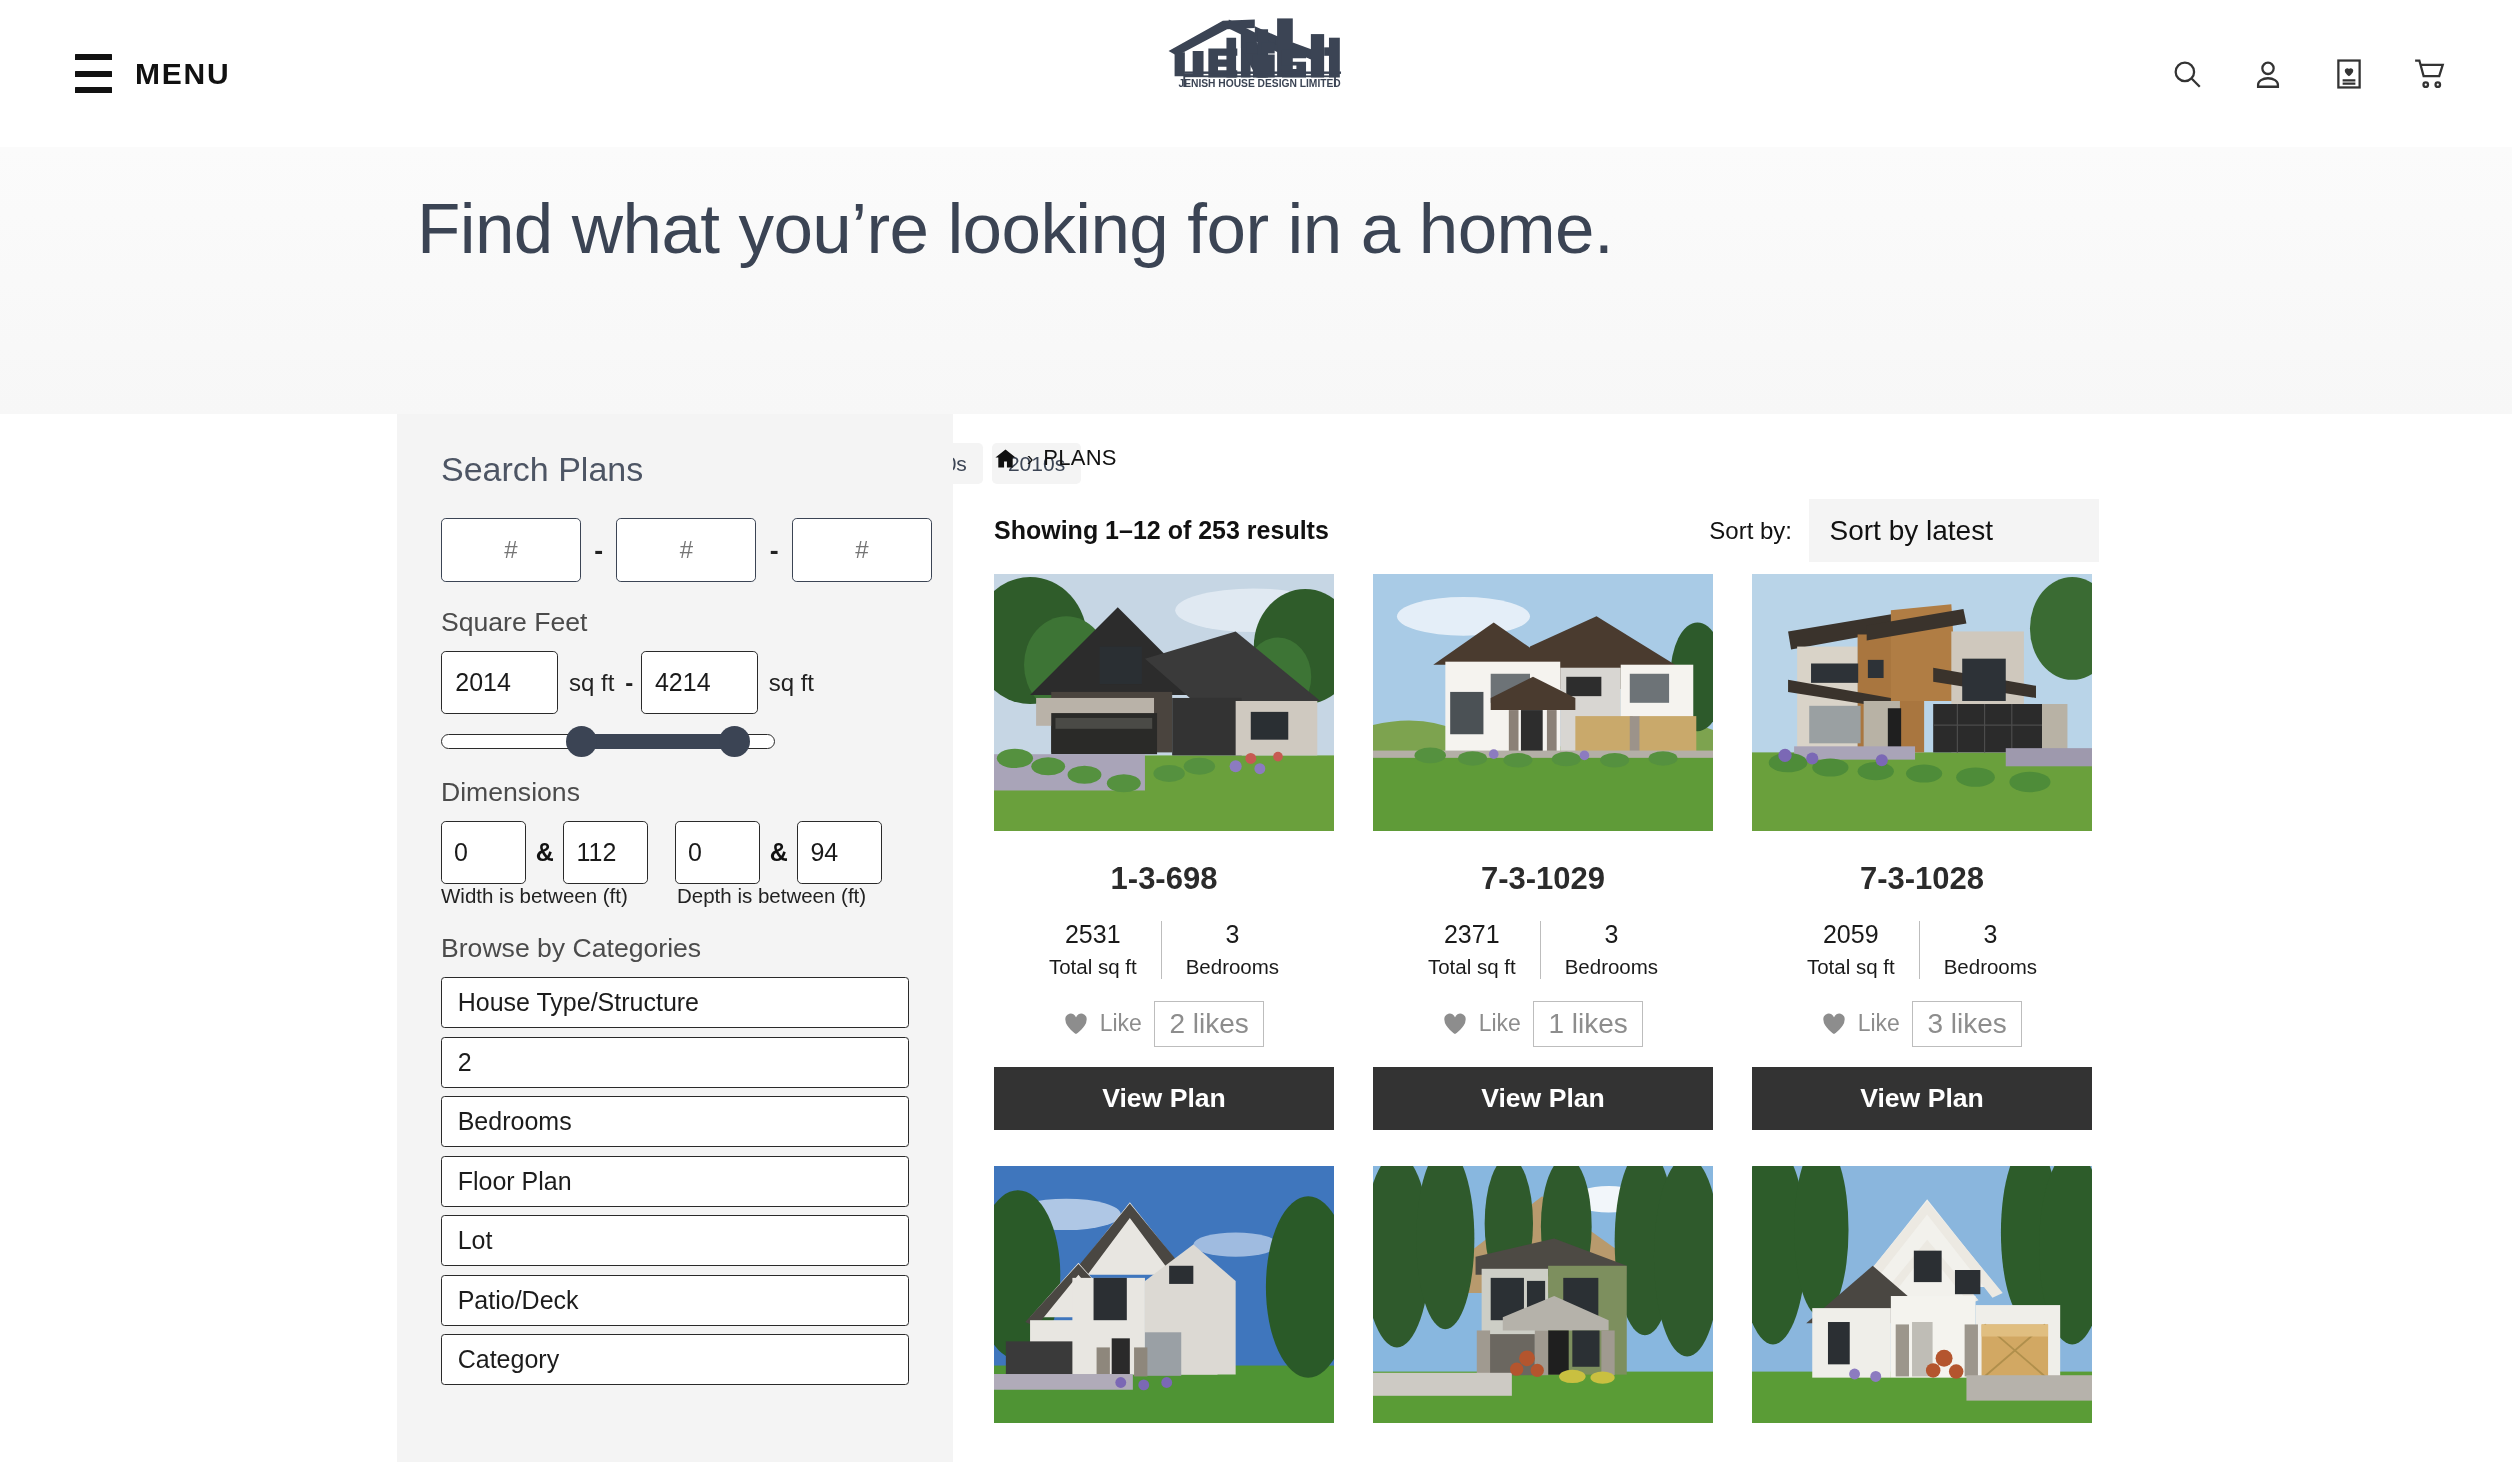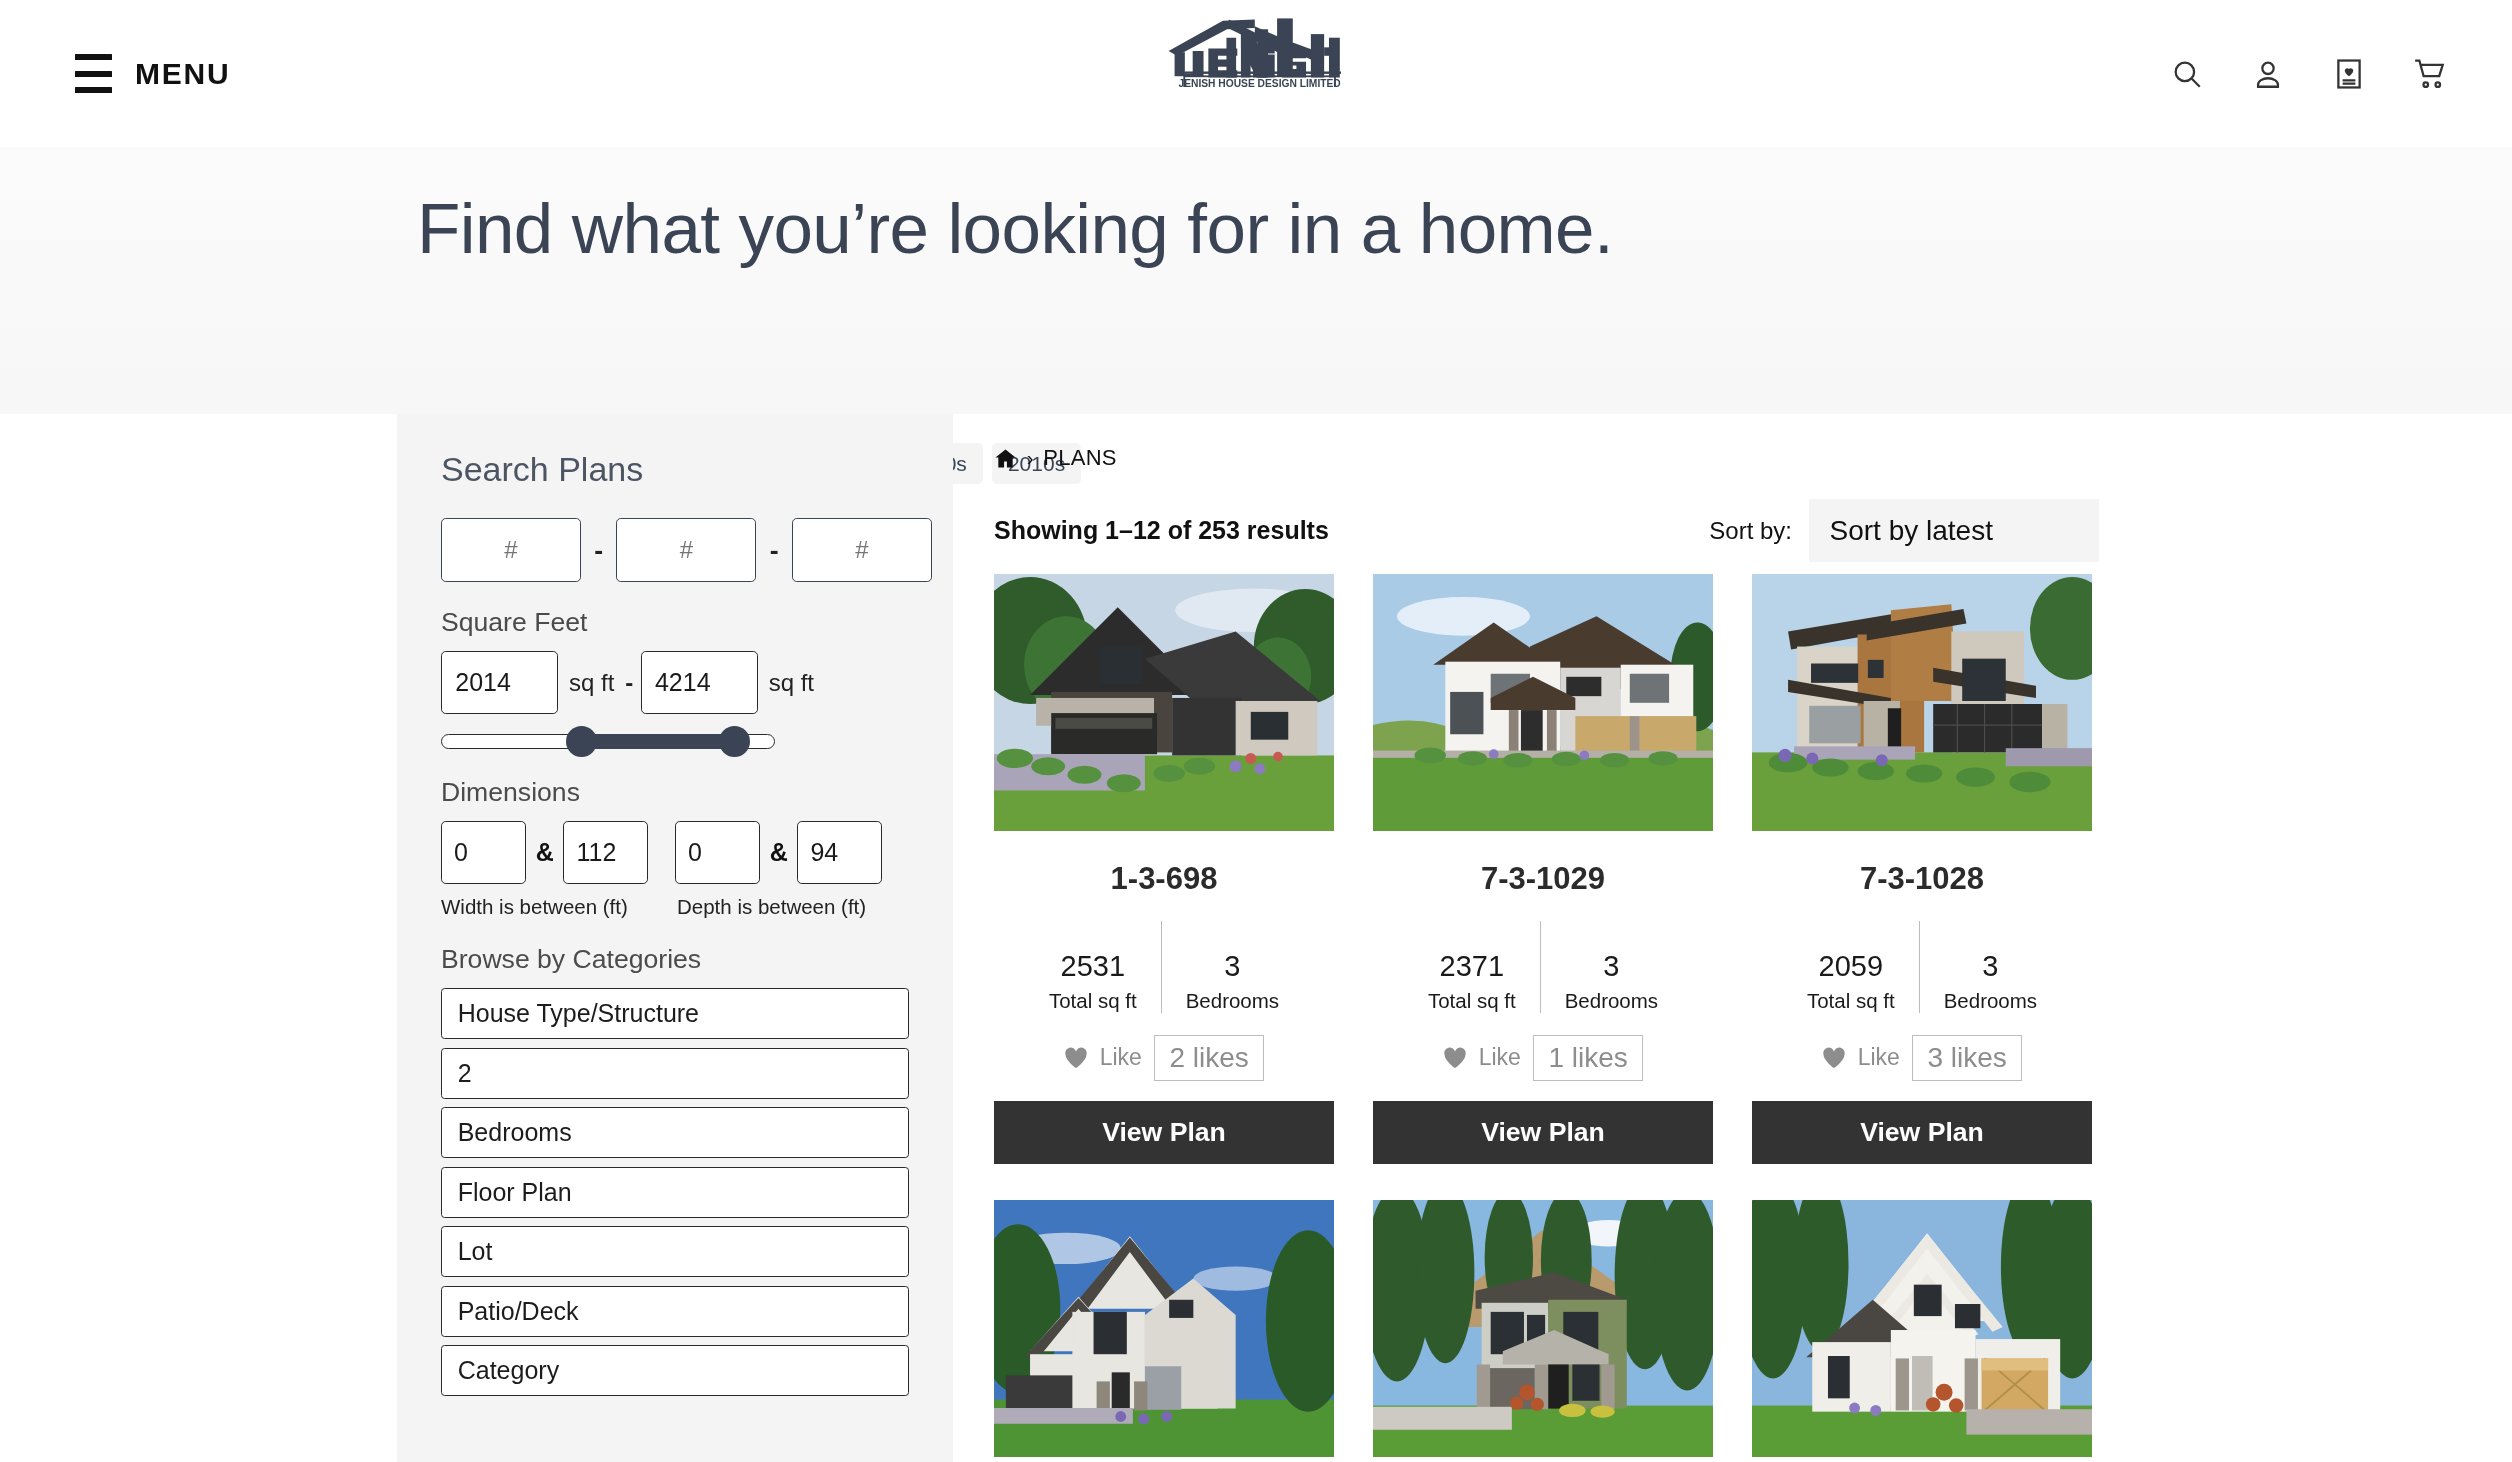--- a/index.html
+++ b/index.html
@@ -172,21 +172,21 @@
     border: 1.8px solid #2a2a2a;
     border-radius: 4.8px;
     background: #fff;
     font-family: "Liberation Sans", sans-serif;
     font-size: 25px;
     color: #1a1a1a;
     padding-left: 12px;
   }
   .dim-amp { font-size: 25px; font-weight: 700; color: #111; padding: 0 9.7px; }
   .dim-gap { width: 26.6px; }
-  .dim-hints { display: flex; margin-top: 11px; }
+  .dim-hints { display: flex; }
   .dim-hint { font-size: 20.5px; color: #222; }
   .dim-hint.first { width: 236px; }
 
   .cat-list { margin-top: 13.3px; }
   .cat-item {
     height: 51px;
     border: 1.8px solid #2a2a2a;
     border-radius: 3.6px;
     background: #fff;
     display: flex; align-items: center;
@@ -252,21 +252,21 @@
     font-weight: 700;
     color: #2b2b2b;
     margin: 30px 0 24px 0;
     cursor: pointer;
   }
   .card-stats {
     display: flex; justify-content: center; align-items: stretch;
   }
   .stat { text-align: center; padding: 0 24px; }
   .stat + .stat { border-left: 1.8px solid #bdbdbd; }
-  .stat-val { font-size: 29px; color: #1a1a1a; line-height: 1.1; margin-top: 30px; }
+  .stat-val { font-size: 25px; color: #1a1a1a; line-height: 1.1; }
   .stat-lbl { font-size: 20.5px; color: #1a1a1a; margin-top: 6px; }
 
   .card-like {
     display: flex; align-items: center; justify-content: center;
     gap: 12px;
     margin: 22px 0 20.5px 0;
   }
   .heart-icon { width: 24px; height: 22px; display: block; cursor: pointer; }
   .like-word { font-size: 23px; color: #8d8d8d; cursor: pointer; }
   .like-count {

